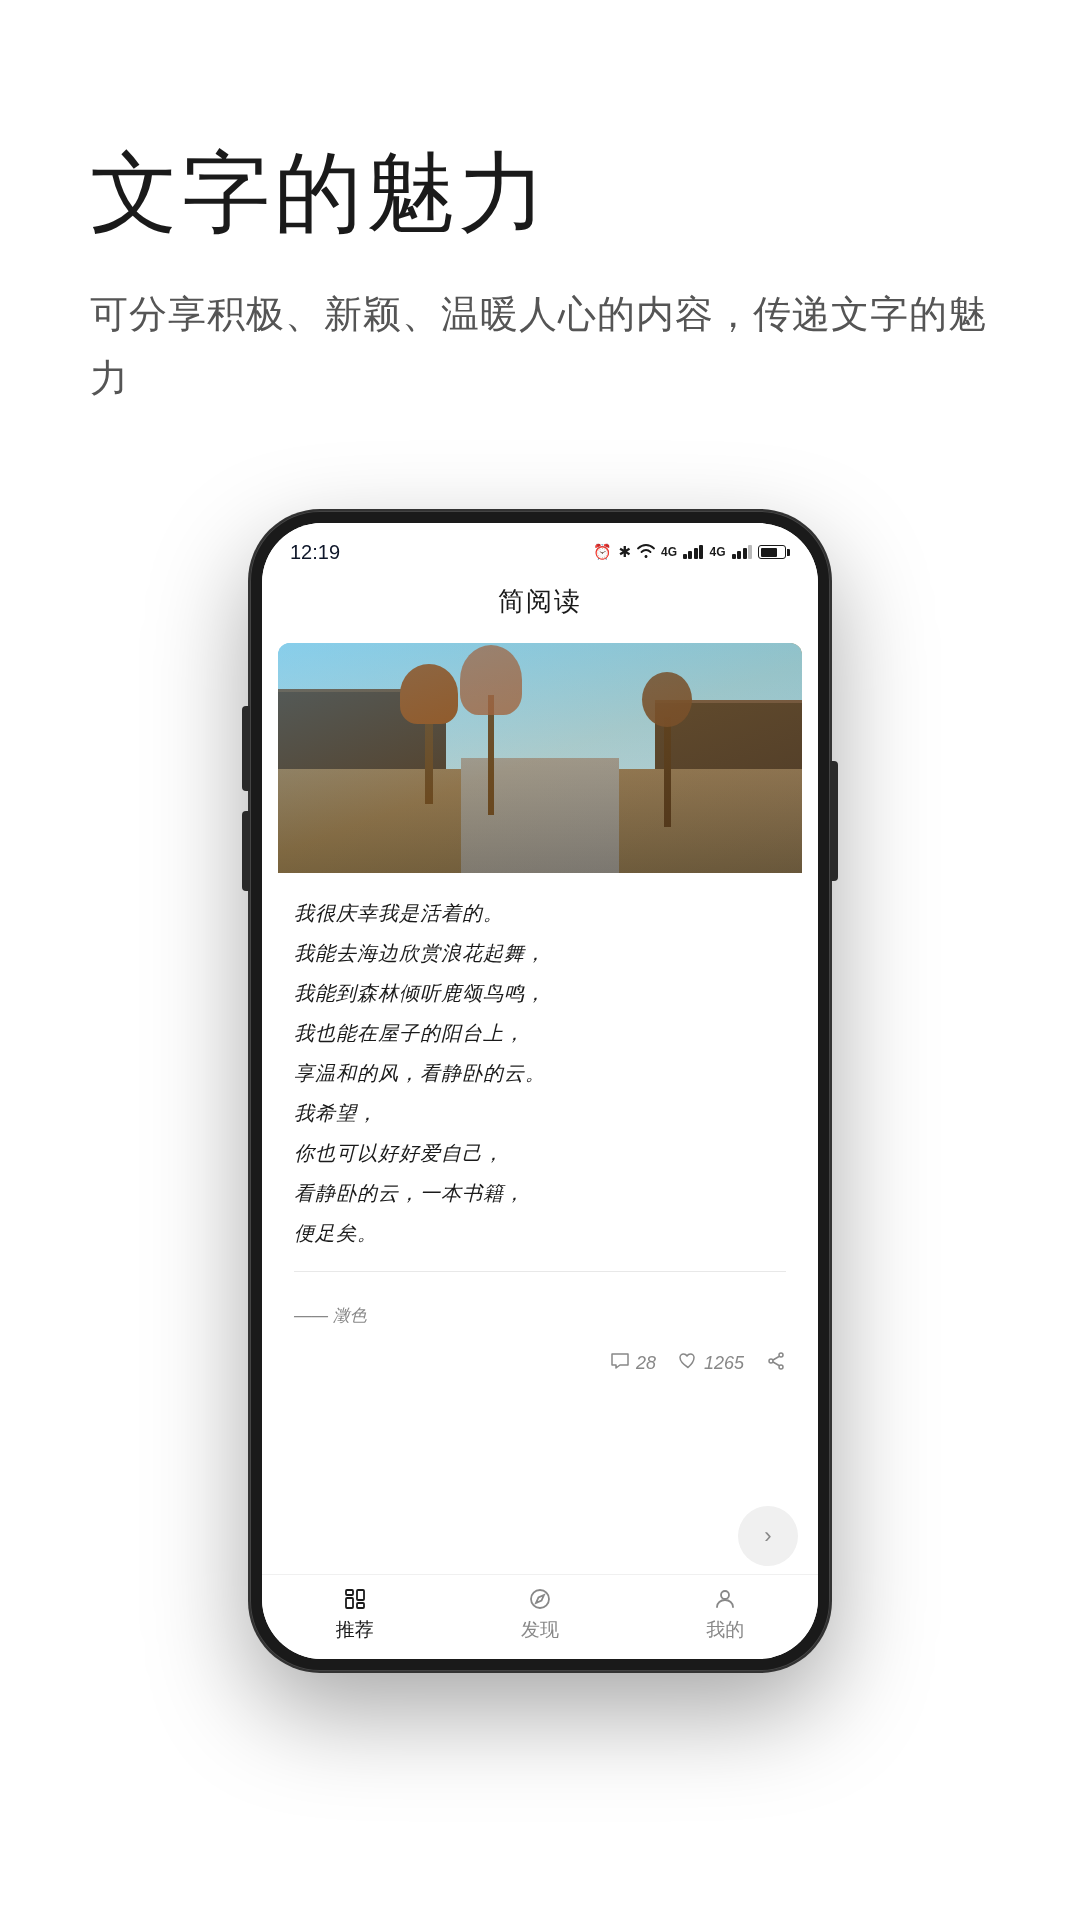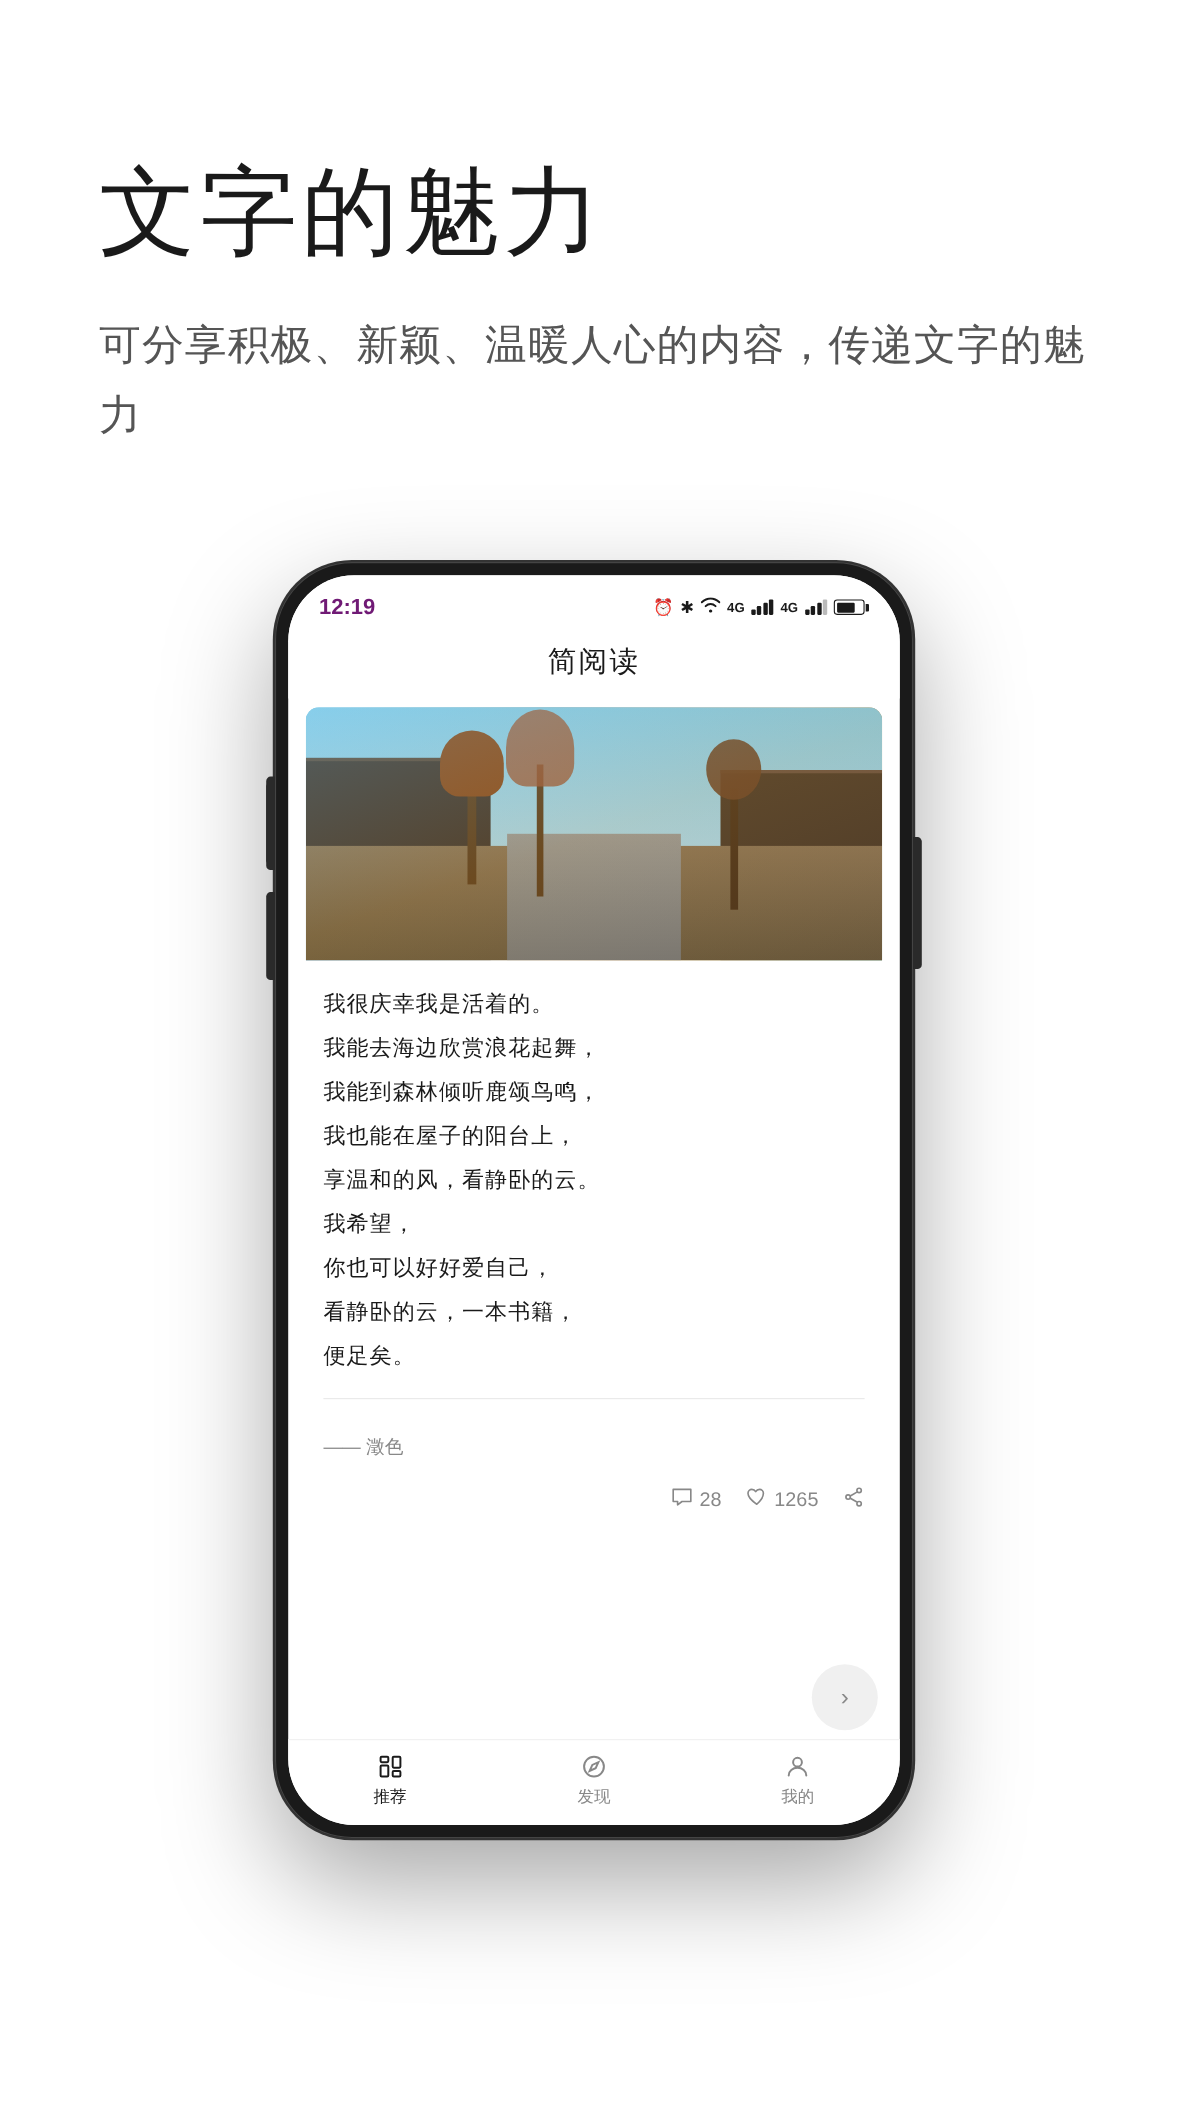--- a/index.html
+++ b/index.html
@@ -97,22 +97,22 @@
       display: flex;
       justify-content: space-between;
       align-items: center;
       padding: 18px 28px 8px 28px;
       background: #ffffff;
       flex-shrink: 0;
     }
 
     .status-time {
       font-size: 20px;
-      font-weight: 700;
-      color: #701a75;
+      font-weight: 400;
+      color: #0f172a;
     }
 
     .status-icons {
       display: flex;
       align-items: center;
       gap: 6px;
       font-size: 16px;
       color: #1a1a1a;
     }
 
@@ -171,20 +171,21 @@
       flex: 1;
       overflow: hidden;
       padding: 8px 16px;
     }
 
     
     .content-card {
       background: #ffffff;
       border-radius: 12px;
       overflow: hidden;
+      font-style: italic;
     }
 
     .card-image {
       width: 100%;
       height: 230px;
       background: linear-gradient(135deg, #87CEEB 0%, #4a90a4 30%, #c8a882 60%, #8b6914 80%, #2c5f2e 100%);
       position: relative;
       overflow: hidden;
     }
 
@@ -389,21 +390,21 @@
       align-items: center;
       justify-content: center;
     }
 
     .nav-icon svg {
       width: 24px;
       height: 24px;
     }
 
     .nav-label {
-      font-size: 15px;
+      font-size: 19px;
       color: #888888;
     }
 
     .nav-label.active {
       color: #1a1a1a;
     }
 
     
     .signal-bars {
       display: inline-flex;

